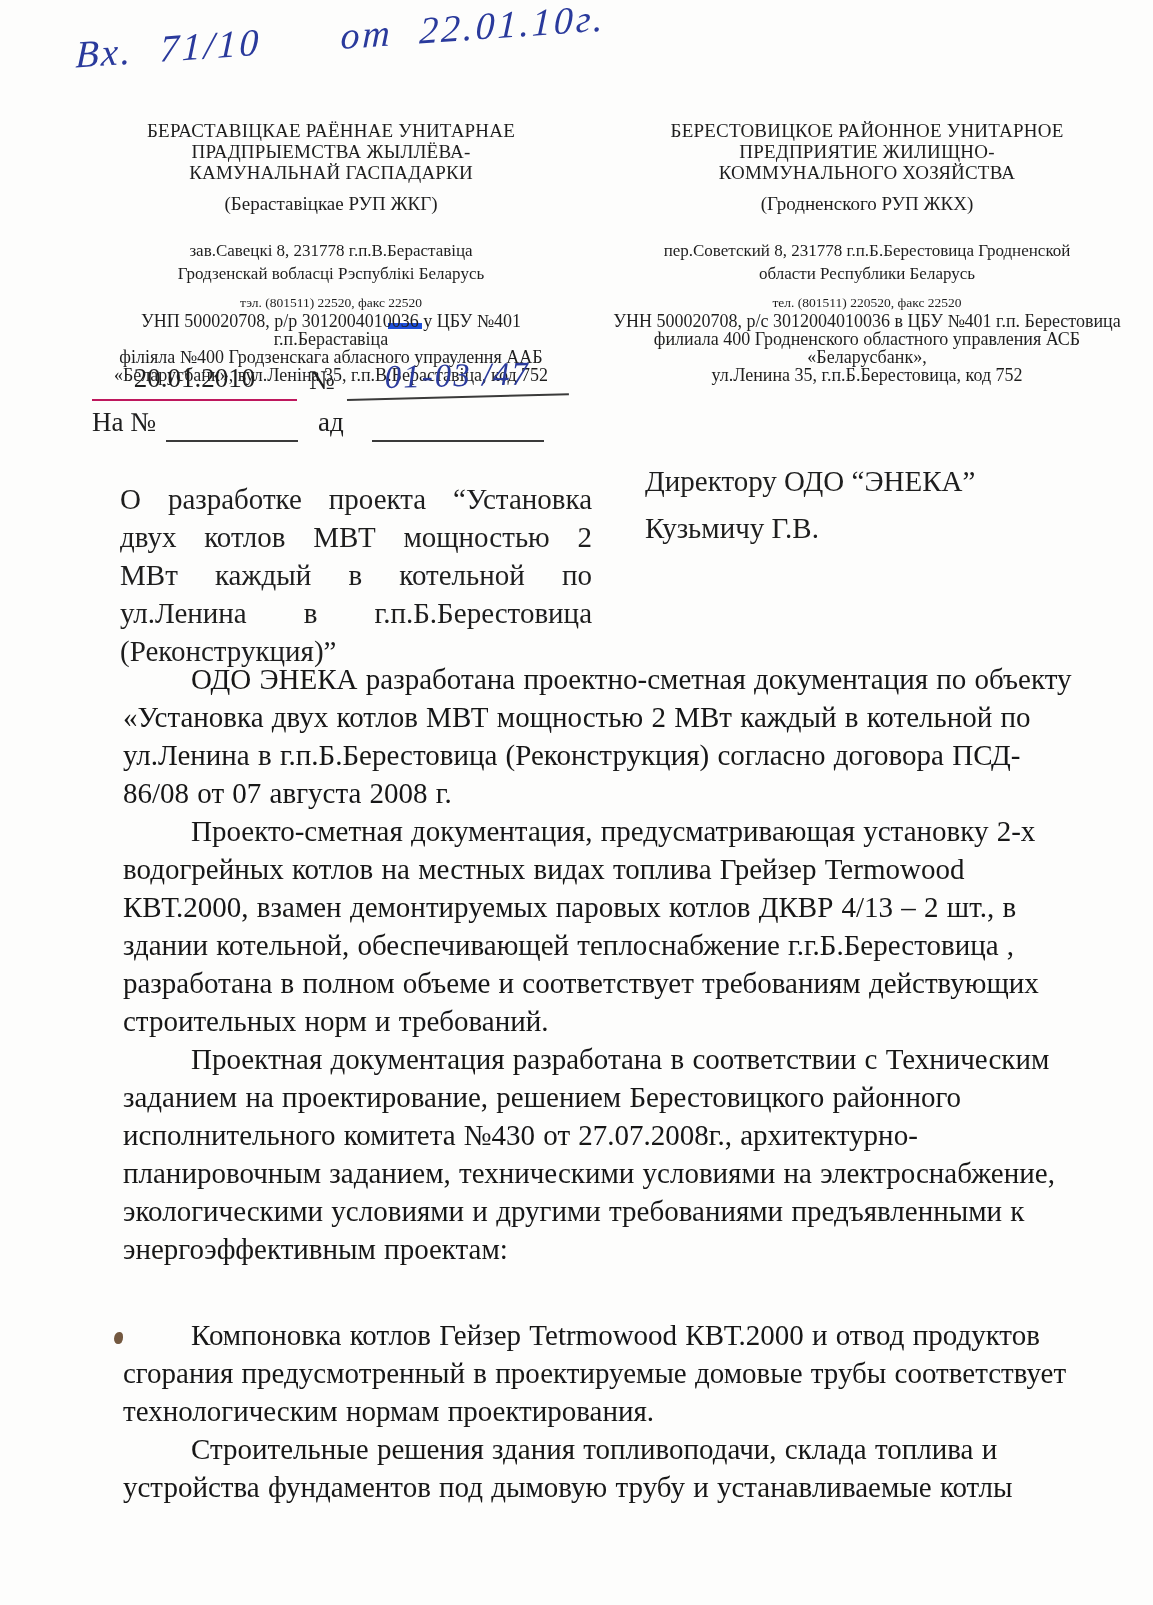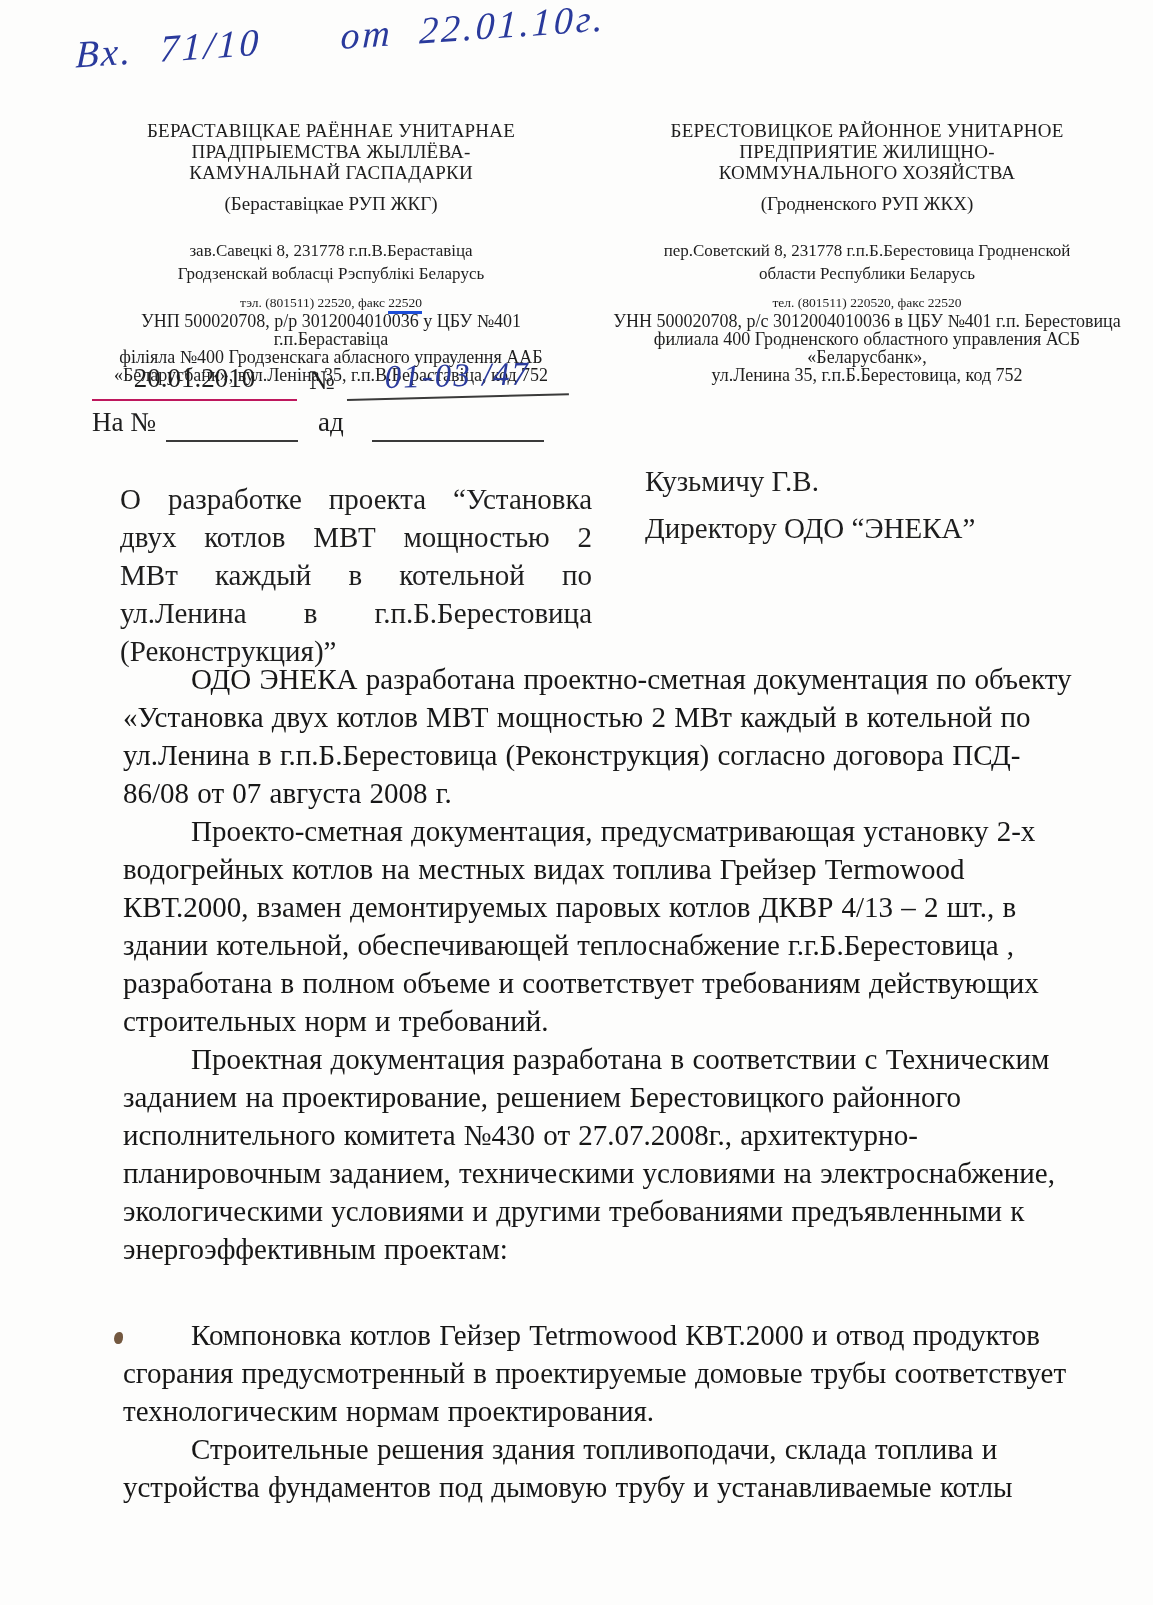--- a/index.html
+++ b/index.html
@@ -26,21 +26,21 @@
   }
   
   .lh{position:absolute;top:120px;text-align:center;}
   .lh-left{left:92px;width:478px;}
   .lh-right{left:612px;width:510px;}
   .org-name{font-size:19px;line-height:21px;letter-spacing:.2px;white-space:pre-line;margin-bottom:10px;}
   .short-name{font-size:19px;margin-bottom:24px;}
   .address{font-size:17px;line-height:23px;white-space:pre-line;margin-bottom:9px;}
   .small-print{font-size:18px;line-height:18px;white-space:pre-line;}
   .phone-line{font-size:13.5px;line-height:18px;}
-  .fax-underline{border-bottom:3px solid #1d4ed8;padding-bottom:1px;}
+  .fax-underline{border-bottom:6px solid #1d4ed8;padding-bottom:13px;}
   
   .ref{position:absolute;left:92px;top:360px;width:478px;}
   .ref-row1{display:flex;align-items:flex-end;}
   .date-cell{width:205px;text-align:center;border-bottom:2px solid #be185d;font-size:27px;padding-bottom:5px;}
   .no-cell{width:50px;text-align:center;font-size:27px;padding-bottom:5px;}
   .num-cell{
     width:222px;border-bottom:2px solid #3a3a3a;text-align:center;
     font-style:italic;font-size:33px;color:#2a3a9c;
     letter-spacing:2px;padding-bottom:2px;
     transform:rotate(-1.5deg);transform-origin:left bottom;
@@ -110,22 +110,22 @@
     </div>
     <div class="ref-row2">
       <div class="reply-label">На №</div>
       <div class="blank1"></div>
       <div class="ad-label">ад</div>
       <div class="blank2"></div>
     </div>
   </div>
 
   <div class="addressee">
+    <div>Директору ОДО “ЭНЕКА”</div>
     <div>Кузьмичу Г.В.</div>
-    <div>Директору ОДО “ЭНЕКА”</div>
   </div>
 
   <div class="subject">
     <div class="subject-just">О разработке проекта “Установка
 двух котлов МВТ мощностью 2
 МВт каждый в котельной по
 ул.Ленина в г.п.Б.Берестовица</div>
     <div class="subject-last">(Реконструкция)”</div>
   </div>
 

